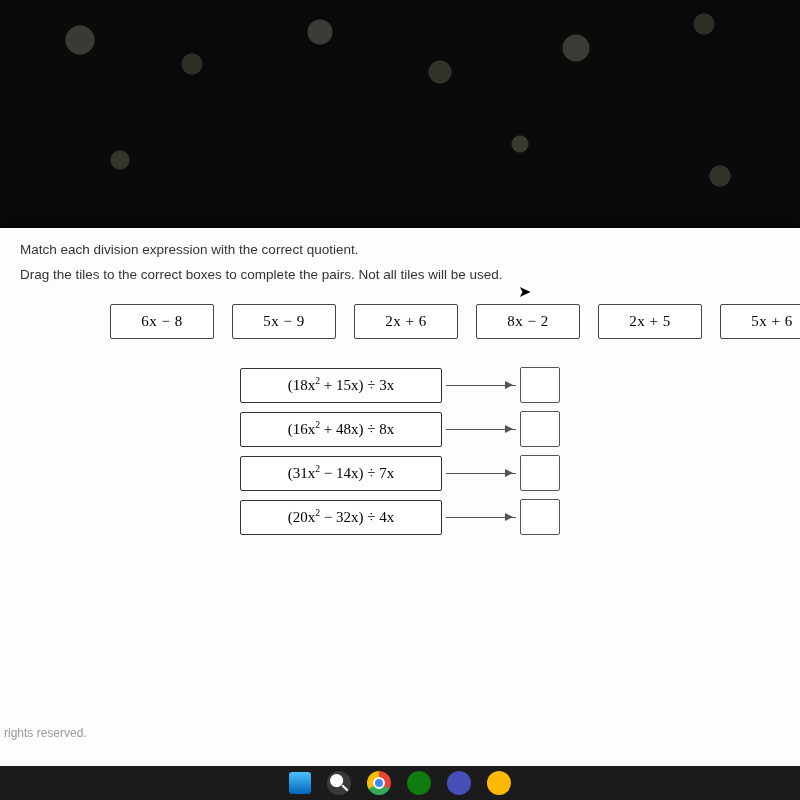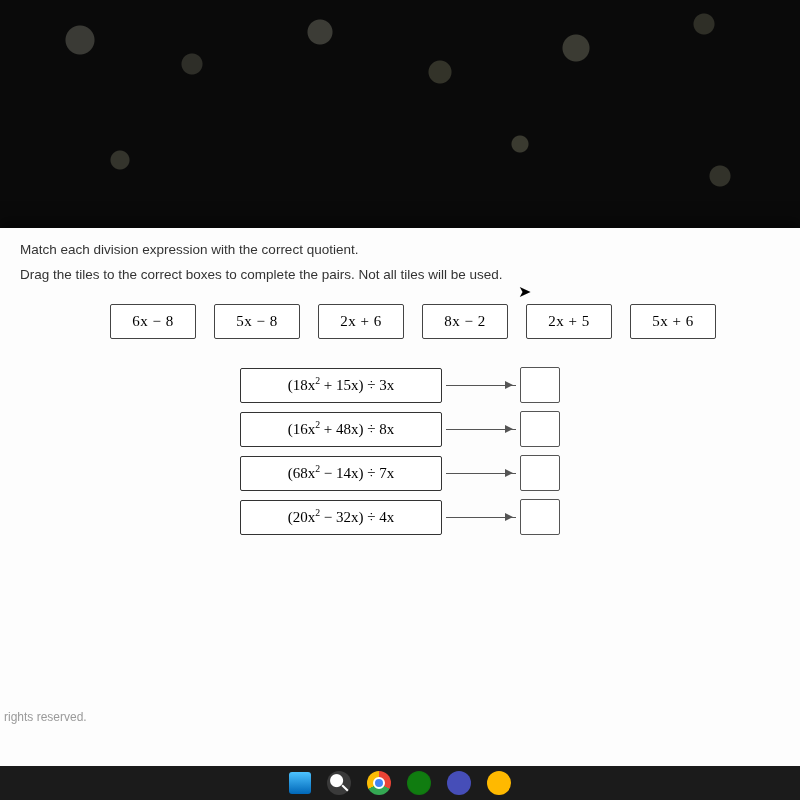--- a/index.html
+++ b/index.html
@@ -14,33 +14,33 @@
       radial-gradient(circle at 15% 20%, #34342c 0 9px, transparent 10px),
       radial-gradient(circle at 65% 18%, #3a3a30 0 8px, transparent 9px),
       radial-gradient(circle at 90% 22%, #32322a 0 10px, transparent 11px),
       #0a0a0a}
   .screen{position:absolute;left:0;right:0;top:228px;height:540px;background:#fdfdfd;
     box-shadow:0 -6px 14px rgba(0,0,0,.5)}
   .instr{padding:14px 20px 6px;font-family:Helvetica,Arial,sans-serif;font-size:13.5px;color:#333}
   .instr p{margin:0 0 10px}
   .tiles{padding:6px 0 0 110px}
   .tiles-row{display:flex;gap:18px;margin-bottom:12px}
-  .tile{border:1px solid #444;background:#fff;border-radius:2px;padding:8px 14px;
+  .tile{border:1px solid #444;background:#fff;border-radius:2px;padding:8px 23px;
     font-size:15px;color:#000;min-width:56px;text-align:center;cursor:move;
     font-family:"Times New Roman",serif;letter-spacing:.5px}
   .pairs{margin-top:28px;display:flex;flex-direction:column;align-items:center;gap:8px}
   .pair{display:flex;align-items:center;gap:0}
   .expr{border:1px solid #333;background:#fff;border-radius:2px;padding:8px 20px;
     font-size:15px;min-width:160px;text-align:center;font-family:"Times New Roman",serif}
   sup{font-size:.65em;vertical-align:super;line-height:0}
   .arrow{width:70px;height:1px;background:#555;position:relative;margin:0 4px}
   .arrow::after{content:"";position:absolute;right:-1px;top:-4px;border:4px solid transparent;border-left:8px solid #555}
   .drop{width:38px;height:34px;border:1px solid #555;background:#fff;border-radius:2px}
   .cursor{position:absolute;left:518px;top:54px;font-size:16px;color:#000;pointer-events:none}
-  .footer{position:absolute;left:0;bottom:44px;font-family:Helvetica,Arial,sans-serif;
+  .footer{position:absolute;left:0;bottom:28px;font-family:Helvetica,Arial,sans-serif;
     font-size:12px;color:#9a9a9a;padding-left:4px}
   .taskbar{position:absolute;left:0;right:0;bottom:0;height:34px;background:#1b1b1b;
     display:flex;justify-content:center;align-items:center;gap:16px}
   .tb-icon{width:24px;height:24px;border-radius:50%}
   .tb-win{width:22px;height:22px;border-radius:3px;background:linear-gradient(#4cc2ff,#0067b8)}
   .tb-search{background:radial-gradient(circle at 40% 40%,#fff 0 6px,transparent 7px),#3a3a3a;position:relative}
   .tb-search::after{content:"";position:absolute;width:8px;height:2px;background:#fff;transform:rotate(45deg);left:14px;top:16px}
   .tb-chrome{background:conic-gradient(#ea4335 0 120deg,#34a853 120deg 240deg,#fbbc05 240deg 360deg);position:relative}
   .tb-chrome::after{content:"";position:absolute;inset:6px;background:#4285f4;border:2px solid #fff;border-radius:50%}
   .tb-xbox{background:radial-gradient(circle,#107c10 0 60%,#0b5d0b 100%)}
@@ -57,41 +57,41 @@
   <div class="instr">
     <p>Match each division expression with the correct quotient.</p>
     <p>Drag the tiles to the correct boxes to complete the pairs. Not all tiles will be used.</p>
   </div>
 
   <span class="cursor">➤</span>
 
   <div class="tiles">
     <div class="tiles-row">
       <div class="tile">6x − 8</div>
-      <div class="tile">5x − 8</div>
+      <div class="tile">5x − 9</div>
       <div class="tile">2x + 6</div>
       <div class="tile">8x − 2</div>
       <div class="tile">2x + 5</div>
       <div class="tile">5x + 6</div>
     </div>
   </div>
 
   <div class="pairs">
     <div class="pair">
       <div class="expr">(<span>18</span>x<sup>2</sup> <span>+</span> <span>15</span>x) ÷ <span>3</span>x</div>
       <div class="arrow"></div>
       <div class="drop"></div>
     </div>
     <div class="pair">
       <div class="expr">(<span>16</span>x<sup>2</sup> <span>+</span> <span>48</span>x) ÷ <span>8</span>x</div>
       <div class="arrow"></div>
       <div class="drop"></div>
     </div>
     <div class="pair">
-      <div class="expr">(<span>68</span>x<sup>2</sup> <span>−</span> <span>14</span>x) ÷ <span>7</span>x</div>
+      <div class="expr">(<span>31</span>x<sup>2</sup> <span>−</span> <span>14</span>x) ÷ <span>7</span>x</div>
       <div class="arrow"></div>
       <div class="drop"></div>
     </div>
     <div class="pair">
       <div class="expr">(<span>20</span>x<sup>2</sup> <span>−</span> <span>32</span>x) ÷ <span>4</span>x</div>
       <div class="arrow"></div>
       <div class="drop"></div>
     </div>
   </div>
 

